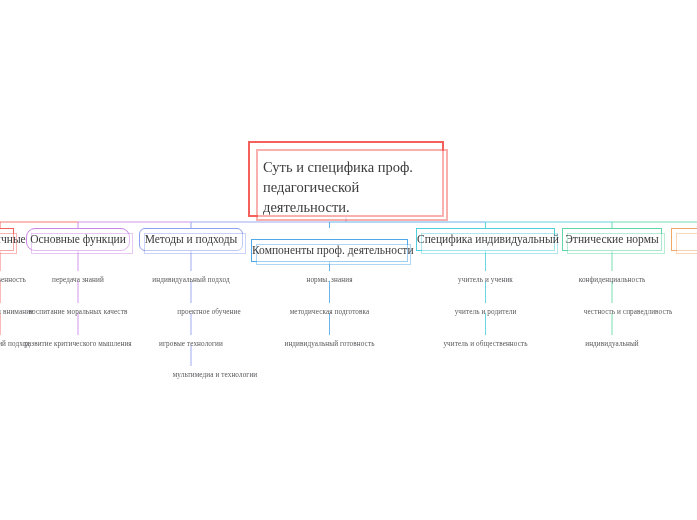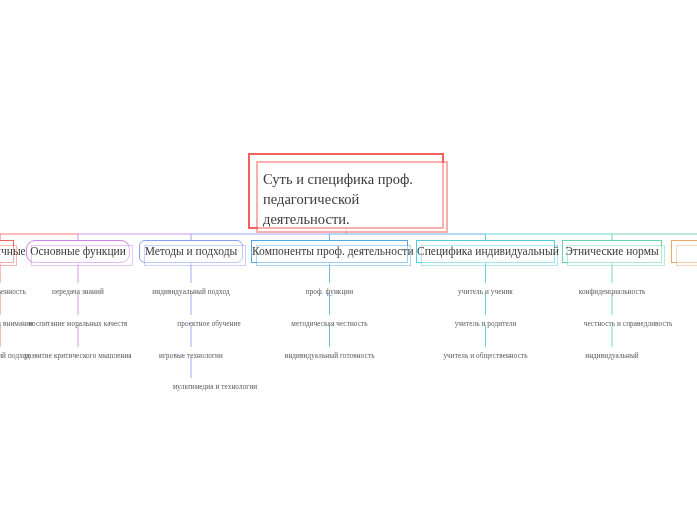--- a/index.html
+++ b/index.html
@@ -11,21 +11,21 @@
     width: 697px;
     height: 520px;
     position: relative;
     overflow: hidden;
     font-family: "Liberation Serif", "DejaVu Serif", serif;
   }
 
   #canvas {
     position: absolute;
     left: 0;
-    top: 12px;
+    top: 0;
     width: 697px;
     height: 448px;
   }
 
   
   #links {
     position: absolute;
     left: 0;
     top: 0;
     width: 697px;
@@ -163,23 +163,23 @@
       <div class="leaf" style="left: 0px; top: 340px;"><span>творческий подход</span></div>
       <div class="node branch" style="left: 26px; width: 104px; border-color: rgb(203, 132, 232); color: rgb(203, 132, 232); border-radius: 9px;"><span class="branch-label">Основные функции</span></div>
       <div class="leaf" style="left: 78px; top: 276px;"><span>передача знаний</span></div>
       <div class="leaf" style="left: 78px; top: 308px;"><span>воспитание моральных качеств</span></div>
       <div class="leaf" style="left: 78px; top: 340px;"><span>развитие критического мышления</span></div>
       <div class="node branch" style="left: 139px; width: 104px; border-color: rgb(142, 158, 240); color: rgb(142, 158, 240); border-radius: 6px;"><span class="branch-label">Методы и подходы</span></div>
       <div class="leaf" style="left: 191px; top: 276px;"><span>индивидуальный подход</span></div>
       <div class="leaf" style="left: 191px; top: 308px; padding-left: 36px;"><span>проектное обучение</span></div>
       <div class="leaf" style="left: 191px; top: 340px;"><span>игровые технологии</span></div>
       <div class="leaf" style="left: 191px; top: 371px; padding-left: 48px;"><span>мультимедиа и технологии</span></div>
-      <div class="node branch" style="left: 251px; width: 157px; border-color: rgb(79, 168, 232); color: rgb(79, 168, 232);"><span class="branch-label">Компоненты проф. деятельности</span></div>
-      <div class="leaf" style="left: 329.5px; top: 276px;"><span>проф. функции</span></div>
-      <div class="leaf" style="left: 329.5px; top: 308px;"><span>методическая честность</span></div>
+      <div class="node branch" style="left: 251px; width: 157px; border-color: rgb(79, 168, 232); color: rgb(79, 168, 232); margin-top: 11px;"><span class="branch-label">Компоненты проф. деятельности</span></div>
+      <div class="leaf" style="left: 329.5px; top: 276px;"><span>нормы. знания</span></div>
+      <div class="leaf" style="left: 329.5px; top: 308px;"><span>методическая подготовка</span></div>
       <div class="leaf" style="left: 329.5px; top: 340px;"><span>индивидуальный готовность</span></div>
       <div class="node branch" style="left: 416px; width: 139px; border-color: rgb(79, 208, 221); color: rgb(79, 208, 221);"><span class="branch-label">Специфика индивидуальный</span></div>
       <div class="leaf" style="left: 485.5px; top: 276px;"><span>учитель и ученик</span></div>
       <div class="leaf" style="left: 485.5px; top: 308px;"><span>учитель и родители</span></div>
       <div class="leaf" style="left: 485.5px; top: 340px;"><span>учитель и общественность</span></div>
       <div class="node branch" style="left: 562px; width: 100px; border-color: rgb(98, 214, 168); color: rgb(98, 214, 168);"><span class="branch-label">Этнические нормы</span></div>
       <div class="leaf" style="left: 612px; top: 276px;"><span>конфиденциальность</span></div>
       <div class="leaf" style="left: 612px; top: 308px; margin-left: 16px;"><span>честность и справедливость</span></div>
       <div class="leaf" style="left: 612px; top: 340px;"><span>индивидуальный</span></div>
       <div class="node branch" style="left: 671px; width: 90px; border-color: rgb(240, 168, 104); color: rgb(240, 168, 104);"></div>

